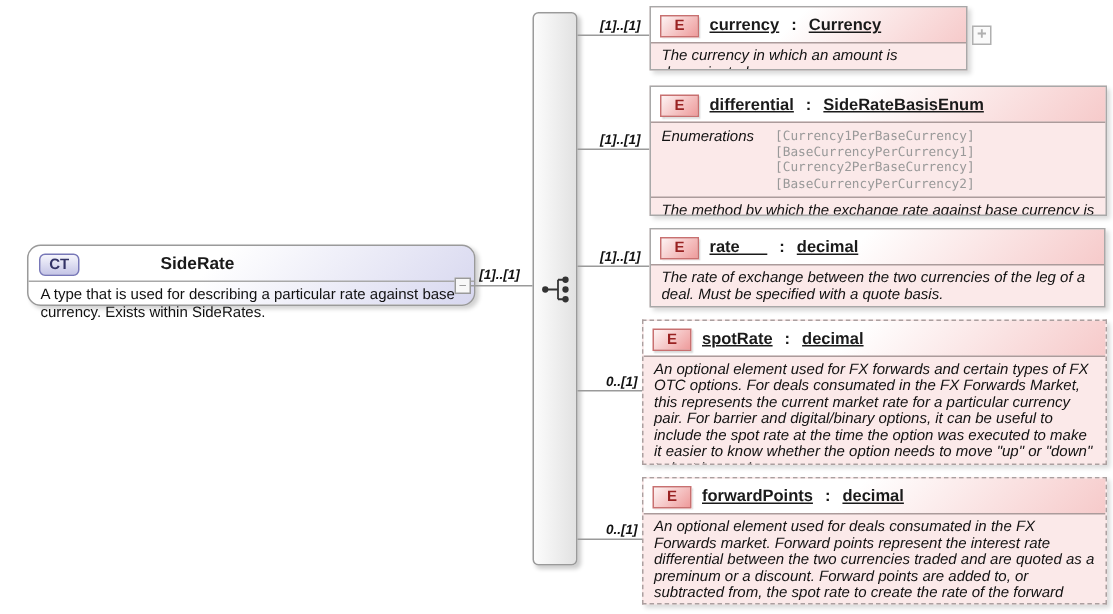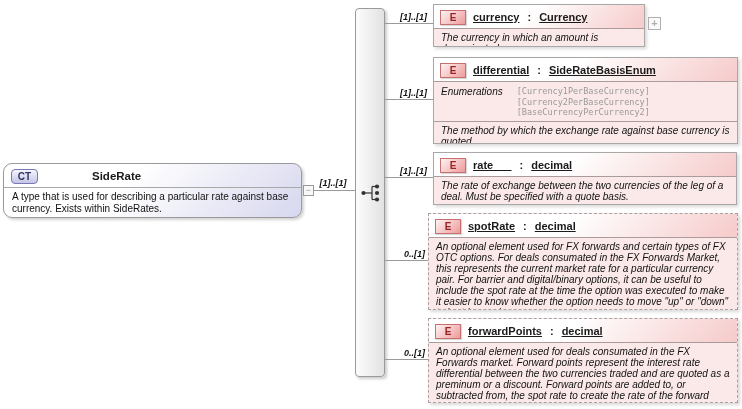--- a/index.html
+++ b/index.html
@@ -12,21 +12,21 @@
 
   
   .hline { position:absolute; height:1px; background:#9a9a9a; }
   .card-label {
     position:absolute; font-size:9px; font-weight:bold; font-style:italic;
     color:#111; text-align:right; white-space:nowrap;
   }
 
   
   .root-box {
-    position:absolute; left:3px; top:163px; width:299px; height:55px;
+    position:absolute; left:18px; top:163px; width:299px; height:41px;
     border:1px solid #9a9a9a; border-radius:9px;
     background:linear-gradient(135deg,#ffffff 40%,#d7d7ef);
     box-shadow:2px 2px 3px rgba(0,0,0,0.18);
   }
   .root-header { display:flex; align-items:center; gap:7px; padding:4px 8px 3px 7px;
     border-bottom:1px solid #a8a8a8; height:24px; }
   .badge-ct {
     width:27px; height:15px; border:1px solid #7878b8; border-radius:4px;
     background:linear-gradient(180deg,#f5f5fc,#c5c5e6);
     color:#333366; font-size:10px; font-weight:bold; text-align:center;
@@ -148,20 +148,21 @@
     <div class="el-header">
       <span class="badge-e">E</span>
       <span class="el-name">differential</span>
       <span class="el-colon">:</span>
       <span class="el-type">SideRateBasisEnum</span>
     </div>
     <div class="enum-section">
       <span class="enum-label">Enumerations</span>
       <span class="enum-values">
         <div>[Currency1PerBaseCurrency]</div>
+        <div>[BaseCurrencyPerCurrency1]</div>
         <div>[Currency2PerBaseCurrency]</div>
         <div>[BaseCurrencyPerCurrency2]</div>
       </span>
     </div>
     <div class="el-desc">The method by which the exchange rate against base currency is quoted.</div>
   </div>
 
   <div class="el-box" style="left:433px; top:152px; width:304px; height:53px;">
     <div class="el-header">
       <span class="badge-e">E</span>

